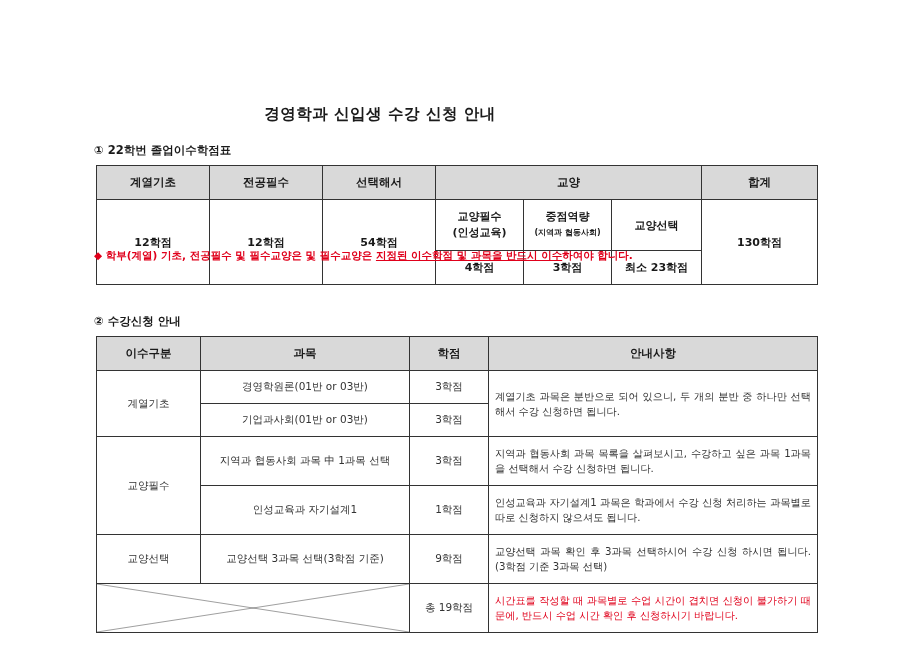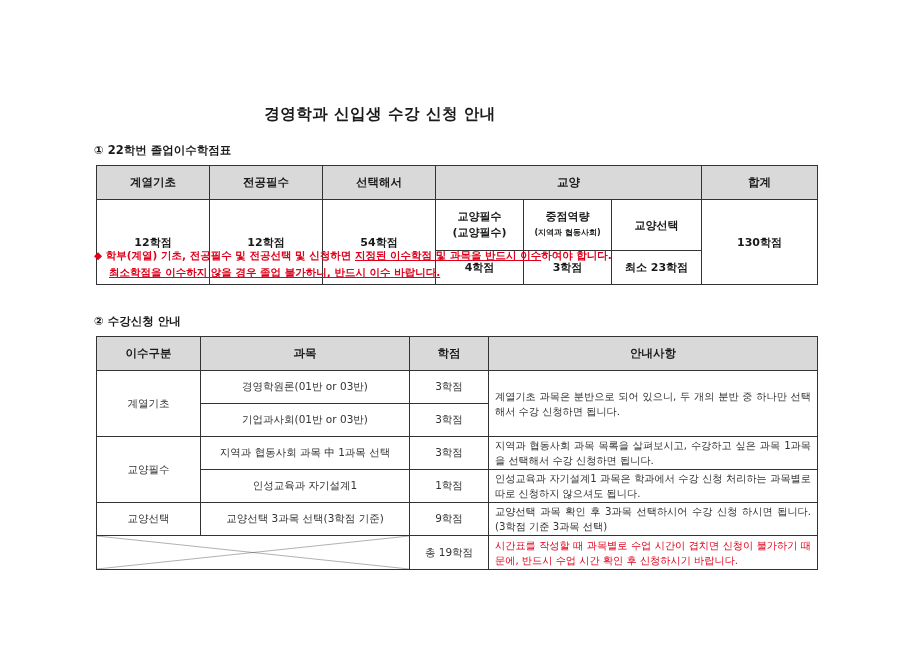--- a/index.html
+++ b/index.html
@@ -22,21 +22,21 @@
   th { background: #d9d9d9; font-weight: bold; font-size: 11.5px; }
   .outer { border: 1.5px solid #222; }
   .t1 { left: 96px; top: 165px; width: 721px; }
   .t1 td { font-weight: bold; }
   .t1 .small { font-size: 8px; font-weight: bold; }
   .notes { position: absolute; left: 94px; top: 247px; color: #e0001b; font-size: 10.5px; font-weight: bold; line-height: 17px; }
   .notes .u { text-decoration: underline; }
   .notes .indent { padding-left: 15px; }
   .t2 { left: 96px; top: 336px; width: 721px; }
   .t2 td { font-size: 10.5px; color: #333; border-radius: 9px; }
-  .t2 td.info { text-align: justify; text-align-last: left; padding: 1px 6px; line-height: 15px; font-size: 10.2px; }
+  .t2 td.info { text-align: justify; text-align-last: left; padding: 9px 6px; line-height: 15px; font-size: 10.2px; }
   .t2 td.red { color: #e0001b; }
   .diag { position: relative; }
   .diag svg { position: absolute; left: 0; top: 0; width: 100%; height: 100%; }
 </style>
 </head>
 <body>
 
 <div class="title">경영학과 신입생 수강 신청 안내</div>
 
 <div class="section-title" style="top:143px;">① 22학번 졸업이수학점표</div>
@@ -58,43 +58,40 @@
     <th>선택해서</th>
     <th colspan="3">교양</th>
     <th>합계</th>
   </tr>
   <tr style="height:35px">
     <td rowspan="2">12학점</td>
     <td rowspan="2">12학점</td>
     <td rowspan="2">54학점</td>
     <td style="line-height:16px;">
       <div>교양필수</div>
-      <div>(교양필수)</div>
+      <div>(인성교육)</div>
     </td>
     <td style="line-height:16px;">
       <div>중점역량</div>
       <div class="small">(지역과 협동사회)</div>
     </td>
     <td>교양선택</td>
     <td rowspan="2">130학점</td>
   </tr>
   <tr style="height:20px">
     <td>4학점</td>
     <td>3학점</td>
     <td>최소 23학점</td>
   </tr>
 </tbody>
   </table>
 
 <div class="notes">
   <div>
-    <span>◆ </span><span>학부(계열) 기초, 전공필수 및 전공선택 및 신청하면 </span><span class="u">지정된 이수학점 및 과목을 반드시 이수</span><span>하여야 합니다.</span>
-  </div>
-  <div class="indent">
-    <span class="u">최소학점을 이수하지 않을 경우 졸업 불가하니, 반드시 이수 바랍니다.</span>
+    <span>◆ </span><span>학부(계열) 기초, 전공필수 및 필수교양은 및 필수교양은 </span><span class="u">지정된 이수학점 및 과목을 반드시 이수</span><span>하여야 합니다.</span>
   </div>
 </div>
 
 <div class="section-title" style="top:314px;">② 수강신청 안내</div>
 
 <table class="t2 outer">
   <colgroup>
     <col style="width:104px">
       <col style="width:209px">
       <col style="width:79px">

